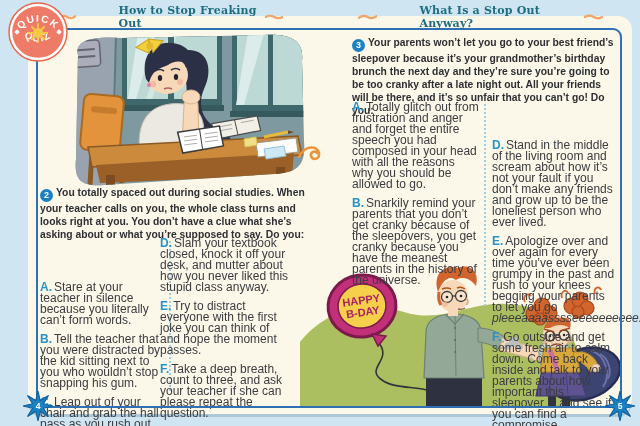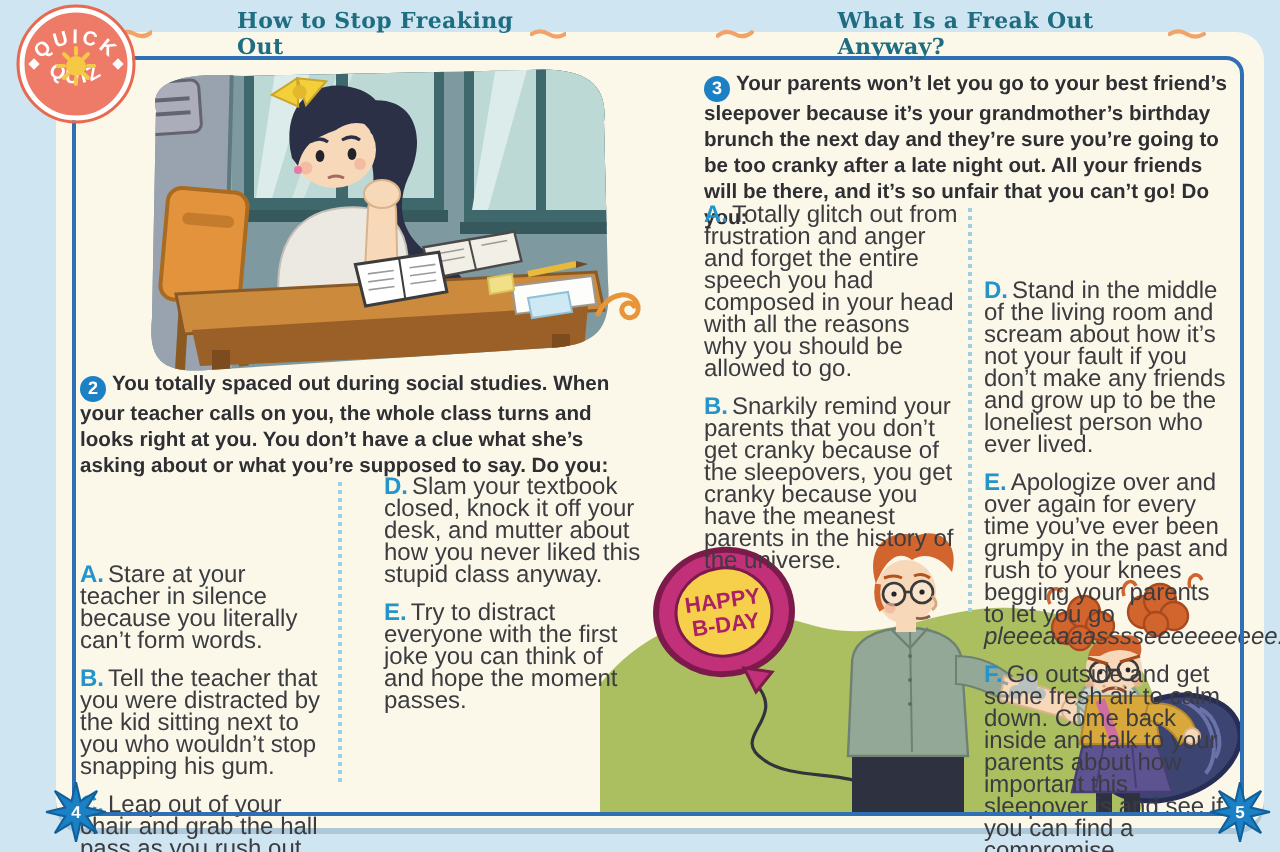--- a/index.html
+++ b/index.html
@@ -26,21 +26,21 @@
   
   .question{position:absolute;font-size:10.3px;line-height:13px;font-weight:bold;color:#2e2e33;z-index:4;}
   .q-left{left:40px;top:186px;width:272px;}
   .q-right{left:352px;top:36px;width:268px;}
   .qnum{display:inline-flex;width:13px;height:13px;border-radius:50%;background:#1b80c4;color:#fff;
         font-size:9px;font-weight:bold;align-items:center;justify-content:center;vertical-align:-2px;margin-right:3px;}
 
   
   .opts{position:absolute;z-index:4;}
   .opts.l1{left:40px;top:246px;width:126px;margin-top:36px;}
-  .opts.l2{left:192px;top:238px;width:131px;}
+  .opts.l2{left:160px;top:238px;width:131px;}
   .opts.r1{left:352px;top:102px;width:127px;}
   .opts.r2{left:492px;top:120px;width:126px;margin-top:20px;}
   .opt{font-size:12px;line-height:11px;color:#3c3c40;margin-bottom:8px;}
   .opt .lbl{color:#2395cb;font-weight:bold;margin-right:2px;}
   .wrap-spacer{float:left;width:44px;height:56px;margin-left:-6px;
                shape-outside:polygon(0 24px,44px 24px,44px 56px,0 56px);}
 
   
   .divider{position:absolute;border-left:2px dotted #9fcfe2;width:0;z-index:3;}
   .div-left{left:169px;top:241px;height:150px;}
@@ -263,21 +263,21 @@
       </svg>
     <span>How to Stop Freaking Out</span>
     <svg width="22" height="8" viewBox="0 0 22 8">
         <path d="M1 4 Q6 1 11 4 T21 4" stroke="#f2a369" stroke-width="2.5" fill="none" stroke-linecap="round"></path>
       </svg>
   </div>
   <div class="rhead right">
     <svg width="22" height="8" viewBox="0 0 22 8">
         <path d="M1 5 Q6 1 11 4 T21 3" stroke="#f2a369" stroke-width="2.5" fill="none" stroke-linecap="round"></path>
       </svg>
-    <span>What Is a Freak Out Anyway?</span>
+    <span>What Is a Stop Out Anyway?</span>
     <svg width="22" height="8" viewBox="0 0 22 8">
         <path d="M1 4 Q6 1 11 4 T21 4" stroke="#f2a369" stroke-width="2.5" fill="none" stroke-linecap="round"></path>
       </svg>
   </div>
 
   <svg class="badge" width="60" height="60" viewBox="0 0 60 60">
     <circle cx="30" cy="30" r="27" fill="#ee7b67" stroke="#ffffff" stroke-width="2.5"></circle>
     <circle cx="30" cy="30" r="29" fill="none" stroke="#e8694f" stroke-width="1.5"></circle>
     <defs>
       <path id="arcTop" d="M8 36 A 23 23 0 0 1 52 36"></path>
@@ -312,20 +312,21 @@
 
   <div class="opts l1">
     <div class="opt"><span class="lbl">A.</span><span>Stare at your teacher in silence because you literally can’t form words.</span></div>
     <div class="opt"><span class="lbl">B.</span><span>Tell the teacher that you were distracted by the kid sitting next to you who wouldn’t stop snapping his gum.</span></div>
     <div class="opt"><span class="lbl">C.</span><span>Leap out of your chair and grab the hall pass as you rush out the door.</span></div>
   </div>
   <div class="divider div-left"></div>
   <div class="opts l2">
     <div class="opt"><span class="lbl">D.</span><span>Slam your textbook closed, knock it off your desk, and mutter about how you never liked this stupid class anyway.</span></div>
     <div class="opt"><span class="lbl">E.</span><span>Try to distract everyone with the first joke you can think of and hope the moment passes.</span></div>
+    <div class="opt"><span class="lbl">F.</span><span>Take a deep breath, count to three, and ask your teacher if she can please repeat the question.</span></div>
   </div>
 
   <div class="question q-right">
     <span class="qnum">
         <span>3</span>
       </span><span>Your parents won’t let you go to your best friend’s sleepover because it’s your grandmother’s birthday brunch the next day and they’re sure you’re going to be too cranky after a late night out. All your friends will be there, and it’s so unfair that you can’t go! Do you:</span>
   </div>
 
   <div class="opts r1">
     <div class="opt"><span class="lbl">A.</span><span>Totally glitch out from frustration and anger and forget the entire speech you had composed in your head with all the reasons why you should be allowed to go.</span></div>

